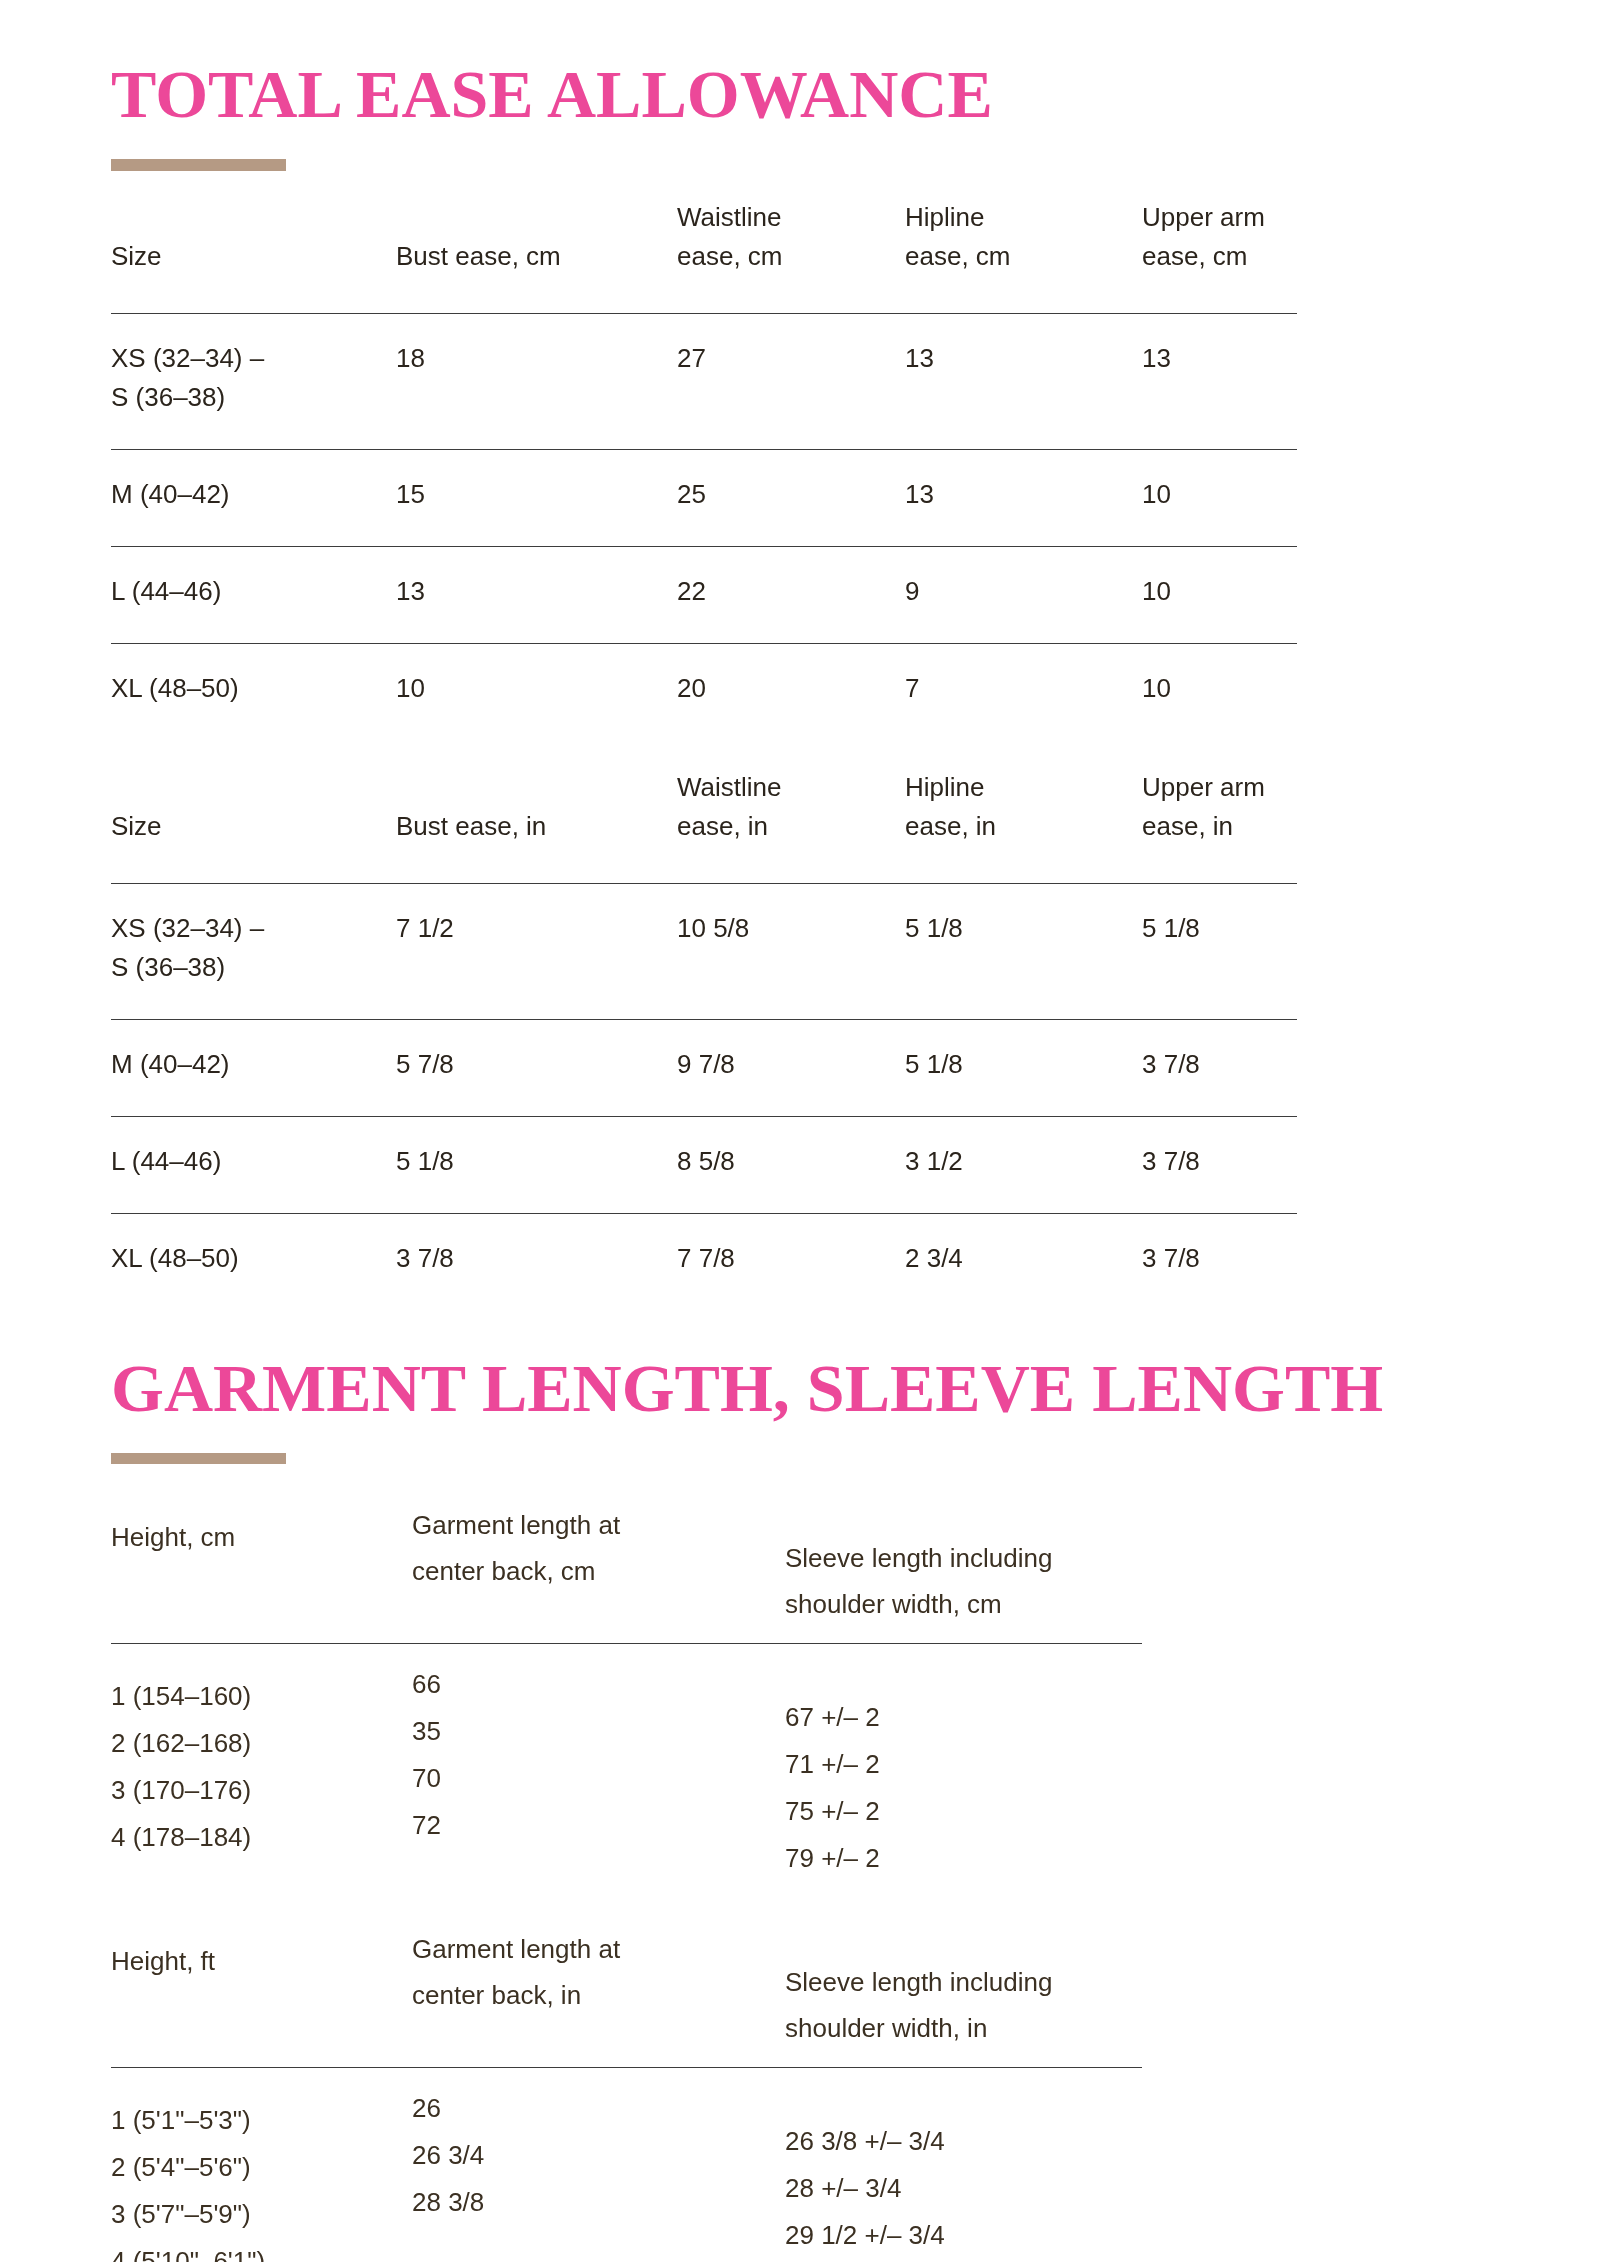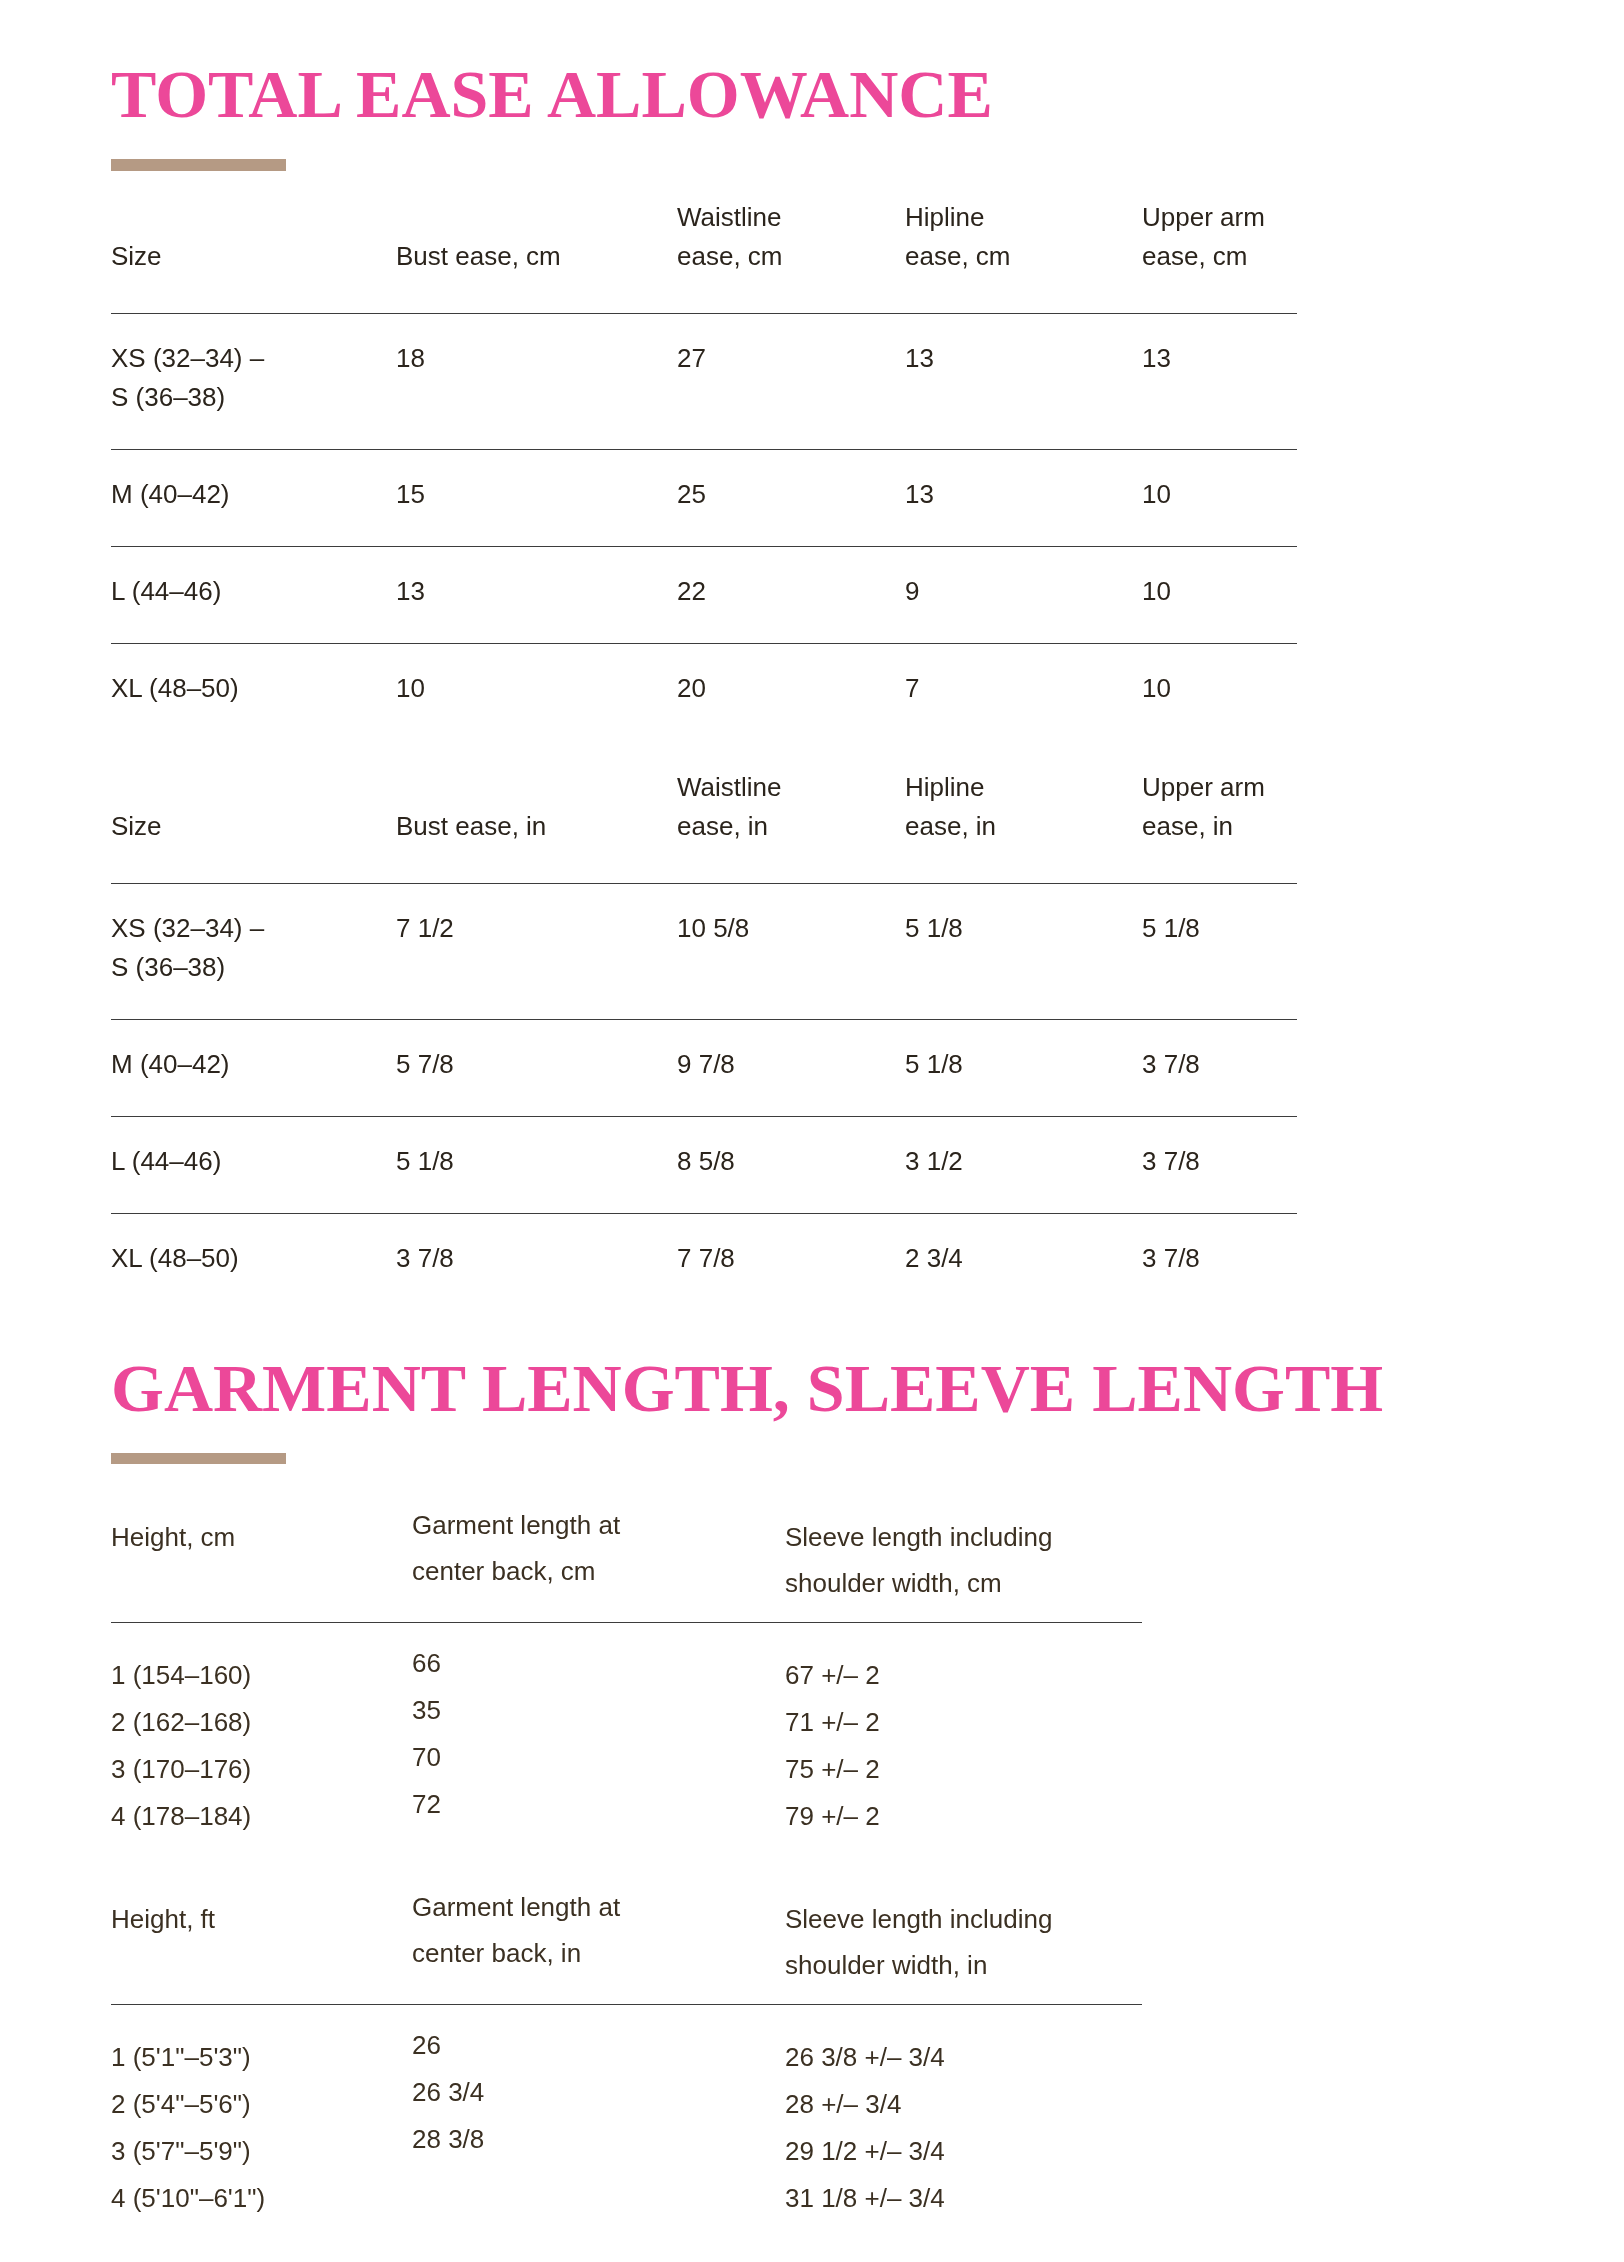--- a/index.html
+++ b/index.html
@@ -54,21 +54,21 @@
   .len-table.second { margin-top:56px; }
   .l-header {
     display:flex; align-items:flex-start;
     line-height:46px;
     padding-bottom:16px;
     border-bottom:1.9px solid #3d3d3d;
   }
   .l-body { display:flex; align-items:flex-start; padding-top:29px; line-height:47px; }
   .lcol-height { width:301px; }
   .lcol-garment{ width:373px; position:relative; top:-12.6px; }
-  .lcol-sleeve { width:357px; }
+  .lcol-sleeve { width:357px;margin-top:21px; }
 
   .title-garment { margin-top:45px; }
 </style>
 </head>
 <body>
 
 <div class="page">
 
   <h1 class="section-title">TOTAL EASE ALLOWANCE</h1>
   <div class="accent-bar"></div>

